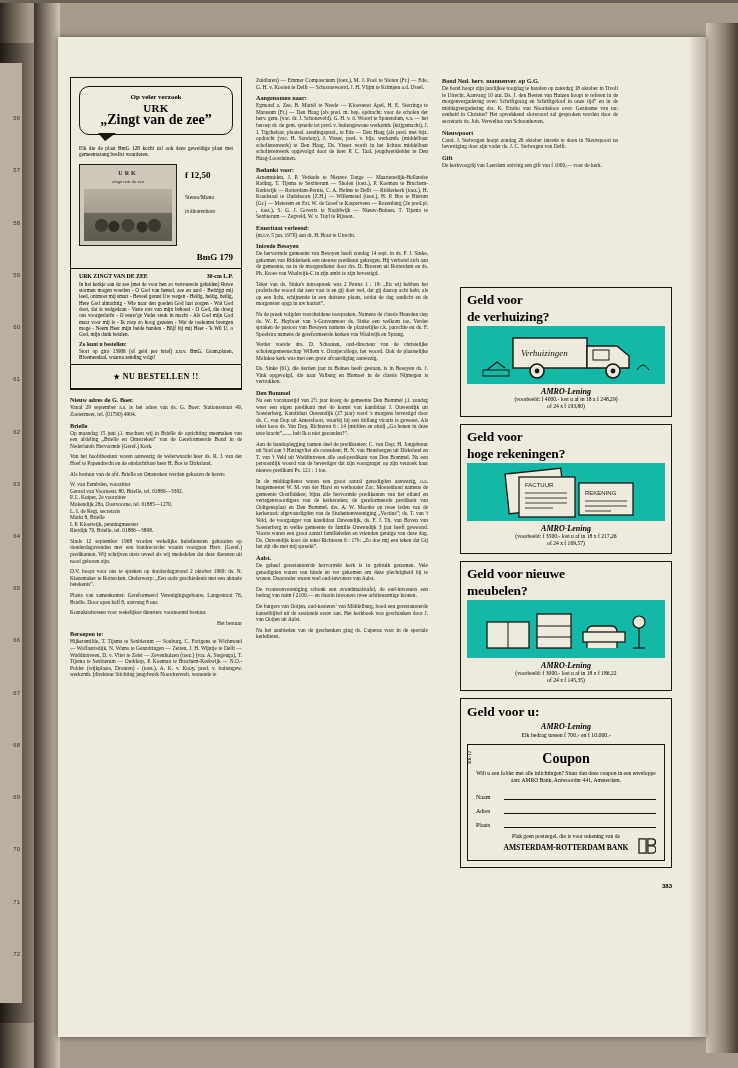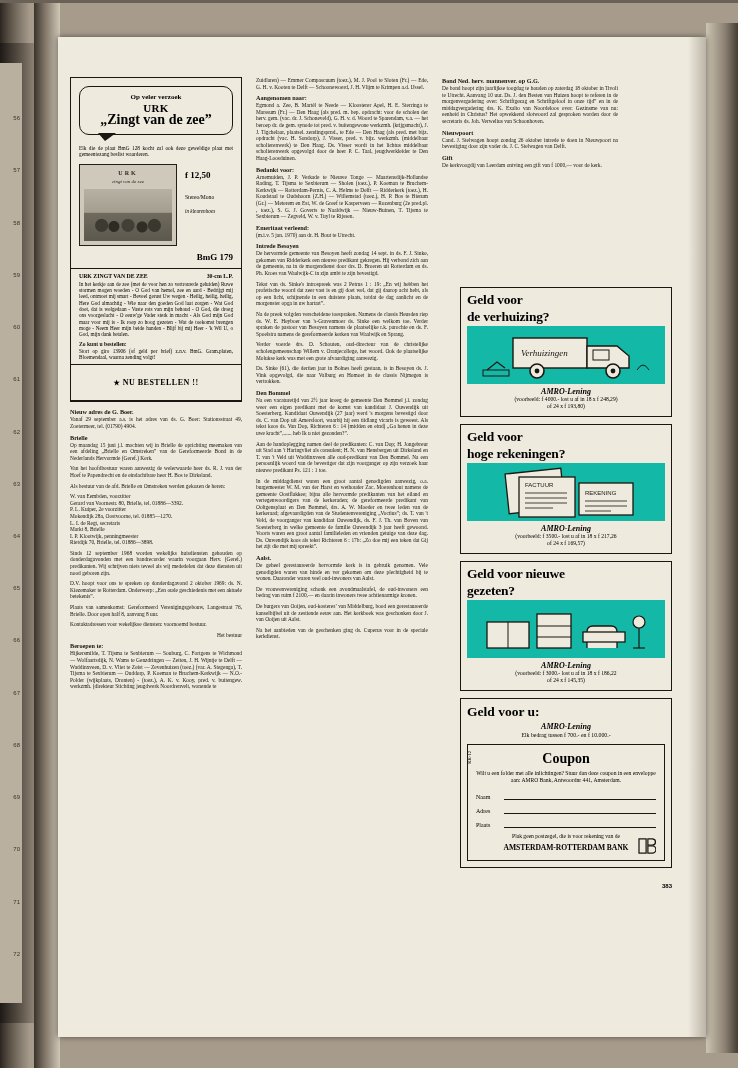--- a/index.html
+++ b/index.html
@@ -102,21 +102,21 @@
   .recright{margin-left:8px;padding-top:6px;}
   .price{font-size:9px;font-weight:bold;}
   .stereo{font-size:5.6px;margin-top:14px;}
   .kleur{font-size:5.2px;margin-top:8px;font-style:italic;}
   .bmg{font-size:9px;font-weight:bold;text-align:right;margin:0 8px 6px 0;}
   .recline{border-top:1px solid #1a1712;margin:0;}
   .rectitle{font-size:5.8px;font-weight:bold;margin:4px 8px 0 8px;display:flex;justify-content:space-between;}
   .recbody{font-size:5.2px;line-height:6.3px;text-align:justify;margin:2px 8px 4px 8px;}
   .bestel{
     border:1px solid #1a1712;border-left:none;border-right:none;margin:2px 0 0 0;
-    text-align:center;font-size:8px;font-weight:bold;padding:13px 0;letter-spacing:.5px;
+    text-align:center;font-size:8px;font-weight:bold;padding:7px 0;letter-spacing:.5px;
   }
   .bestel .star{font-size:7px;}
   
   .kerk{
     font-size:17px;font-weight:bold;letter-spacing:.5px;margin:10px 0 6px 0;
     font-family:"Liberation Serif",serif;
   }
   
   .adbox{
     border:1px solid #1a1712;background:#efeade;margin-bottom:7px;padding:5px 6px 6px 6px;
@@ -333,21 +333,21 @@
               <line x1="118" y1="48" x2="144" y2="48" stroke="#1a1712" stroke-width=".8"></line>
             </svg>
           </div>
           <div class="adsub">AMRO-Lening</div>
           <div class="adsmall">(voorbeeld: f 3500.- lost u af in 18 x f 217,26</div>
           <div class="adsmall">of 24 x f 169,57)</div>
         </div>
 
         <div class="adbox">
           <div class="adtitle">Geld voor nieuwe</div>
-          <div class="adtitle">gezeten?</div>
+          <div class="adtitle">meubelen?</div>
           <div class="adart">
             <svg width="200" height="58" viewBox="0 0 200 58">
               <rect x="20" y="22" width="42" height="26" fill="#efeade" stroke="#1a1712" stroke-width="1.3"></rect>
               <line x1="41" y1="22" x2="41" y2="48" stroke="#1a1712" stroke-width="1"></line>
               <rect x="70" y="14" width="34" height="34" fill="#efeade" stroke="#1a1712" stroke-width="1.3"></rect>
               <line x1="70" y1="26" x2="104" y2="26" stroke="#1a1712" stroke-width="1"></line>
               <line x1="70" y1="37" x2="104" y2="37" stroke="#1a1712" stroke-width="1"></line>
               <path d="M120 48 l0 -16 q0 -6 6 -6 l18 0 q6 0 6 6 l0 16" fill="#efeade" stroke="#1a1712" stroke-width="1.3"></path>
               <rect x="116" y="32" width="42" height="10" fill="#efeade" stroke="#1a1712" stroke-width="1.3"></rect>
               <circle cx="172" cy="22" r="6" fill="#efeade" stroke="#1a1712" stroke-width="1.2"></circle>

